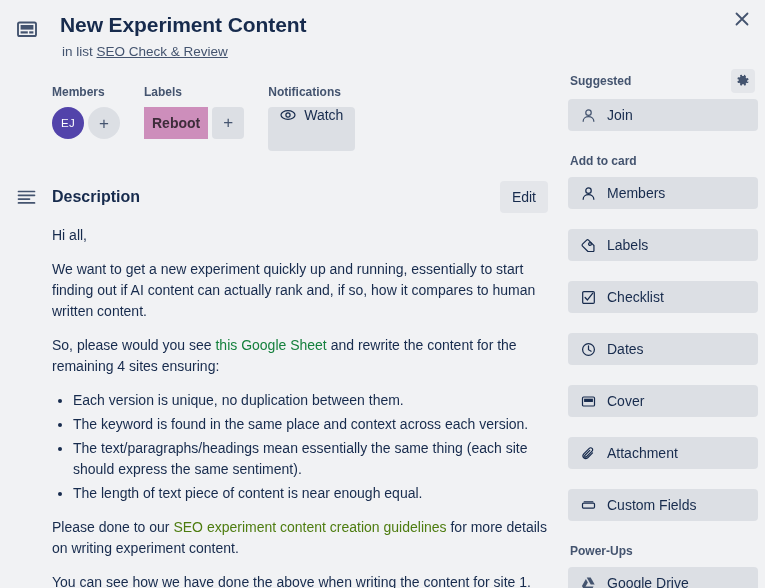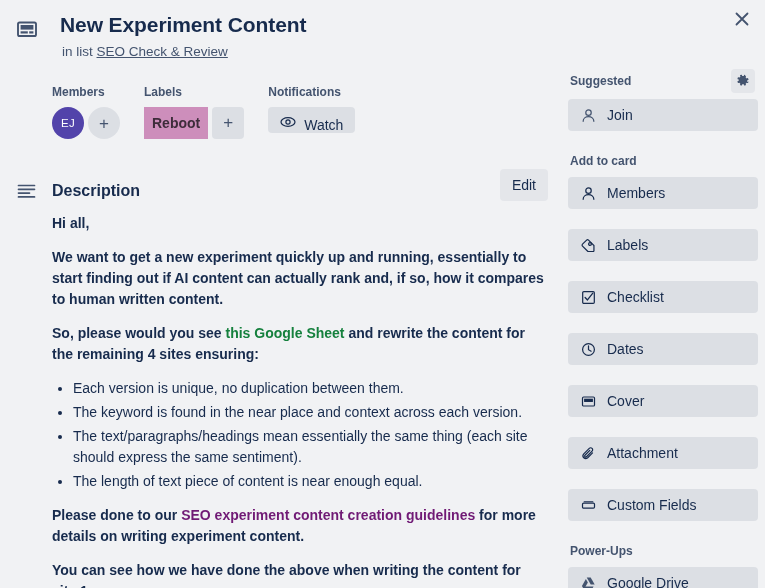--- a/index.html
+++ b/index.html
@@ -153,38 +153,38 @@
     color: #44546f;
     display: flex;
     align-items: center;
     justify-content: center;
     cursor: pointer;
     font-size: 17px;
     border: none;
     font-family: "Liberation Sans", sans-serif;
   }
   .watch-btn {
-    height: 26px;
+    height: 44px;
     padding: 0 12px;
     border-radius: 4px;
     background: #dcdfe4;
     color: #172b4d;
     font-size: 14px;
     display: flex;
-    align-items: flex-end;
+    align-items: flex-start;
     gap: 8px;
     cursor: pointer;
     border: none;
     font-family: "Liberation Sans", sans-serif;
   }
 
   
   .desc-head {
     display: flex;
-    align-items: flex-end;
+    align-items: center;
     margin-top: 30px;
     margin-left: -38px;
     position: relative;
   }
   .desc-head-icon {
     width: 24px;
     display: flex;
     justify-content: center;
     flex: 0 0 24px;
   }
@@ -208,21 +208,21 @@
     cursor: pointer;
     border: none;
     font-family: "Liberation Sans", sans-serif;
   }
   .desc-body {
     margin-top: 12px;
     color: #172b4d;
     font-size: 14px;
     line-height: 21px;
   }
-  .desc-body p { margin: 4px 0 13px 0; font-weight: bold; }
+  .desc-body p { margin: 4px 0 13px 0; }
   .desc-body p:last-child { margin-bottom: 0; }
   .desc-body ul {
     margin: 0 0 13px 0;
     padding-left: 21px;
   }
   .desc-body li {
     margin-bottom: 3px;
     line-height: 21px;
   }
   .desc-body a {
@@ -359,25 +359,25 @@
       <div class="desc-title">Description</div>
       <button class="edit-btn">Edit</button>
     </div>
 
     <div class="desc-body">
       <p>Hi all,</p>
       <p>We want to get a new experiment quickly up and running, essentially to start finding out if AI content can actually rank and, if so, how it compares to human written content.</p>
       <p><span>So, please would you see </span><a style="color: #15803d;">this Google Sheet</a><span> and rewrite the content for the remaining 4 sites ensuring:</span></p>
       <ul>
         <li>Each version is unique, no duplication between them.</li>
-        <li>The keyword is found in the near place and context across each version.</li>
+        <li>The keyword is found in the same place and context across each version.</li>
         <li>The text/paragraphs/headings mean essentially the same thing (each site should express the same sentiment).</li>
         <li>The length of text piece of content is near enough equal.</li>
       </ul>
-      <p><span>Please done to our </span><a style="color: #701a75;">SEO experiment content creation guidelines</a><span> for more details on writing experiment content.</span></p>
+      <p><span>Please done to our </span><a style="color: #4d7c0f;">SEO experiment content creation guidelines</a><span> for more details on writing experiment content.</span></p>
       <p>You can see how we have done the above when writing the content for site 1.</p>
     </div>
 
   </div>
 
   <div class="side-col">
 
     <div class="side-section">
       <div class="side-head">
         <span>Suggested</span>

